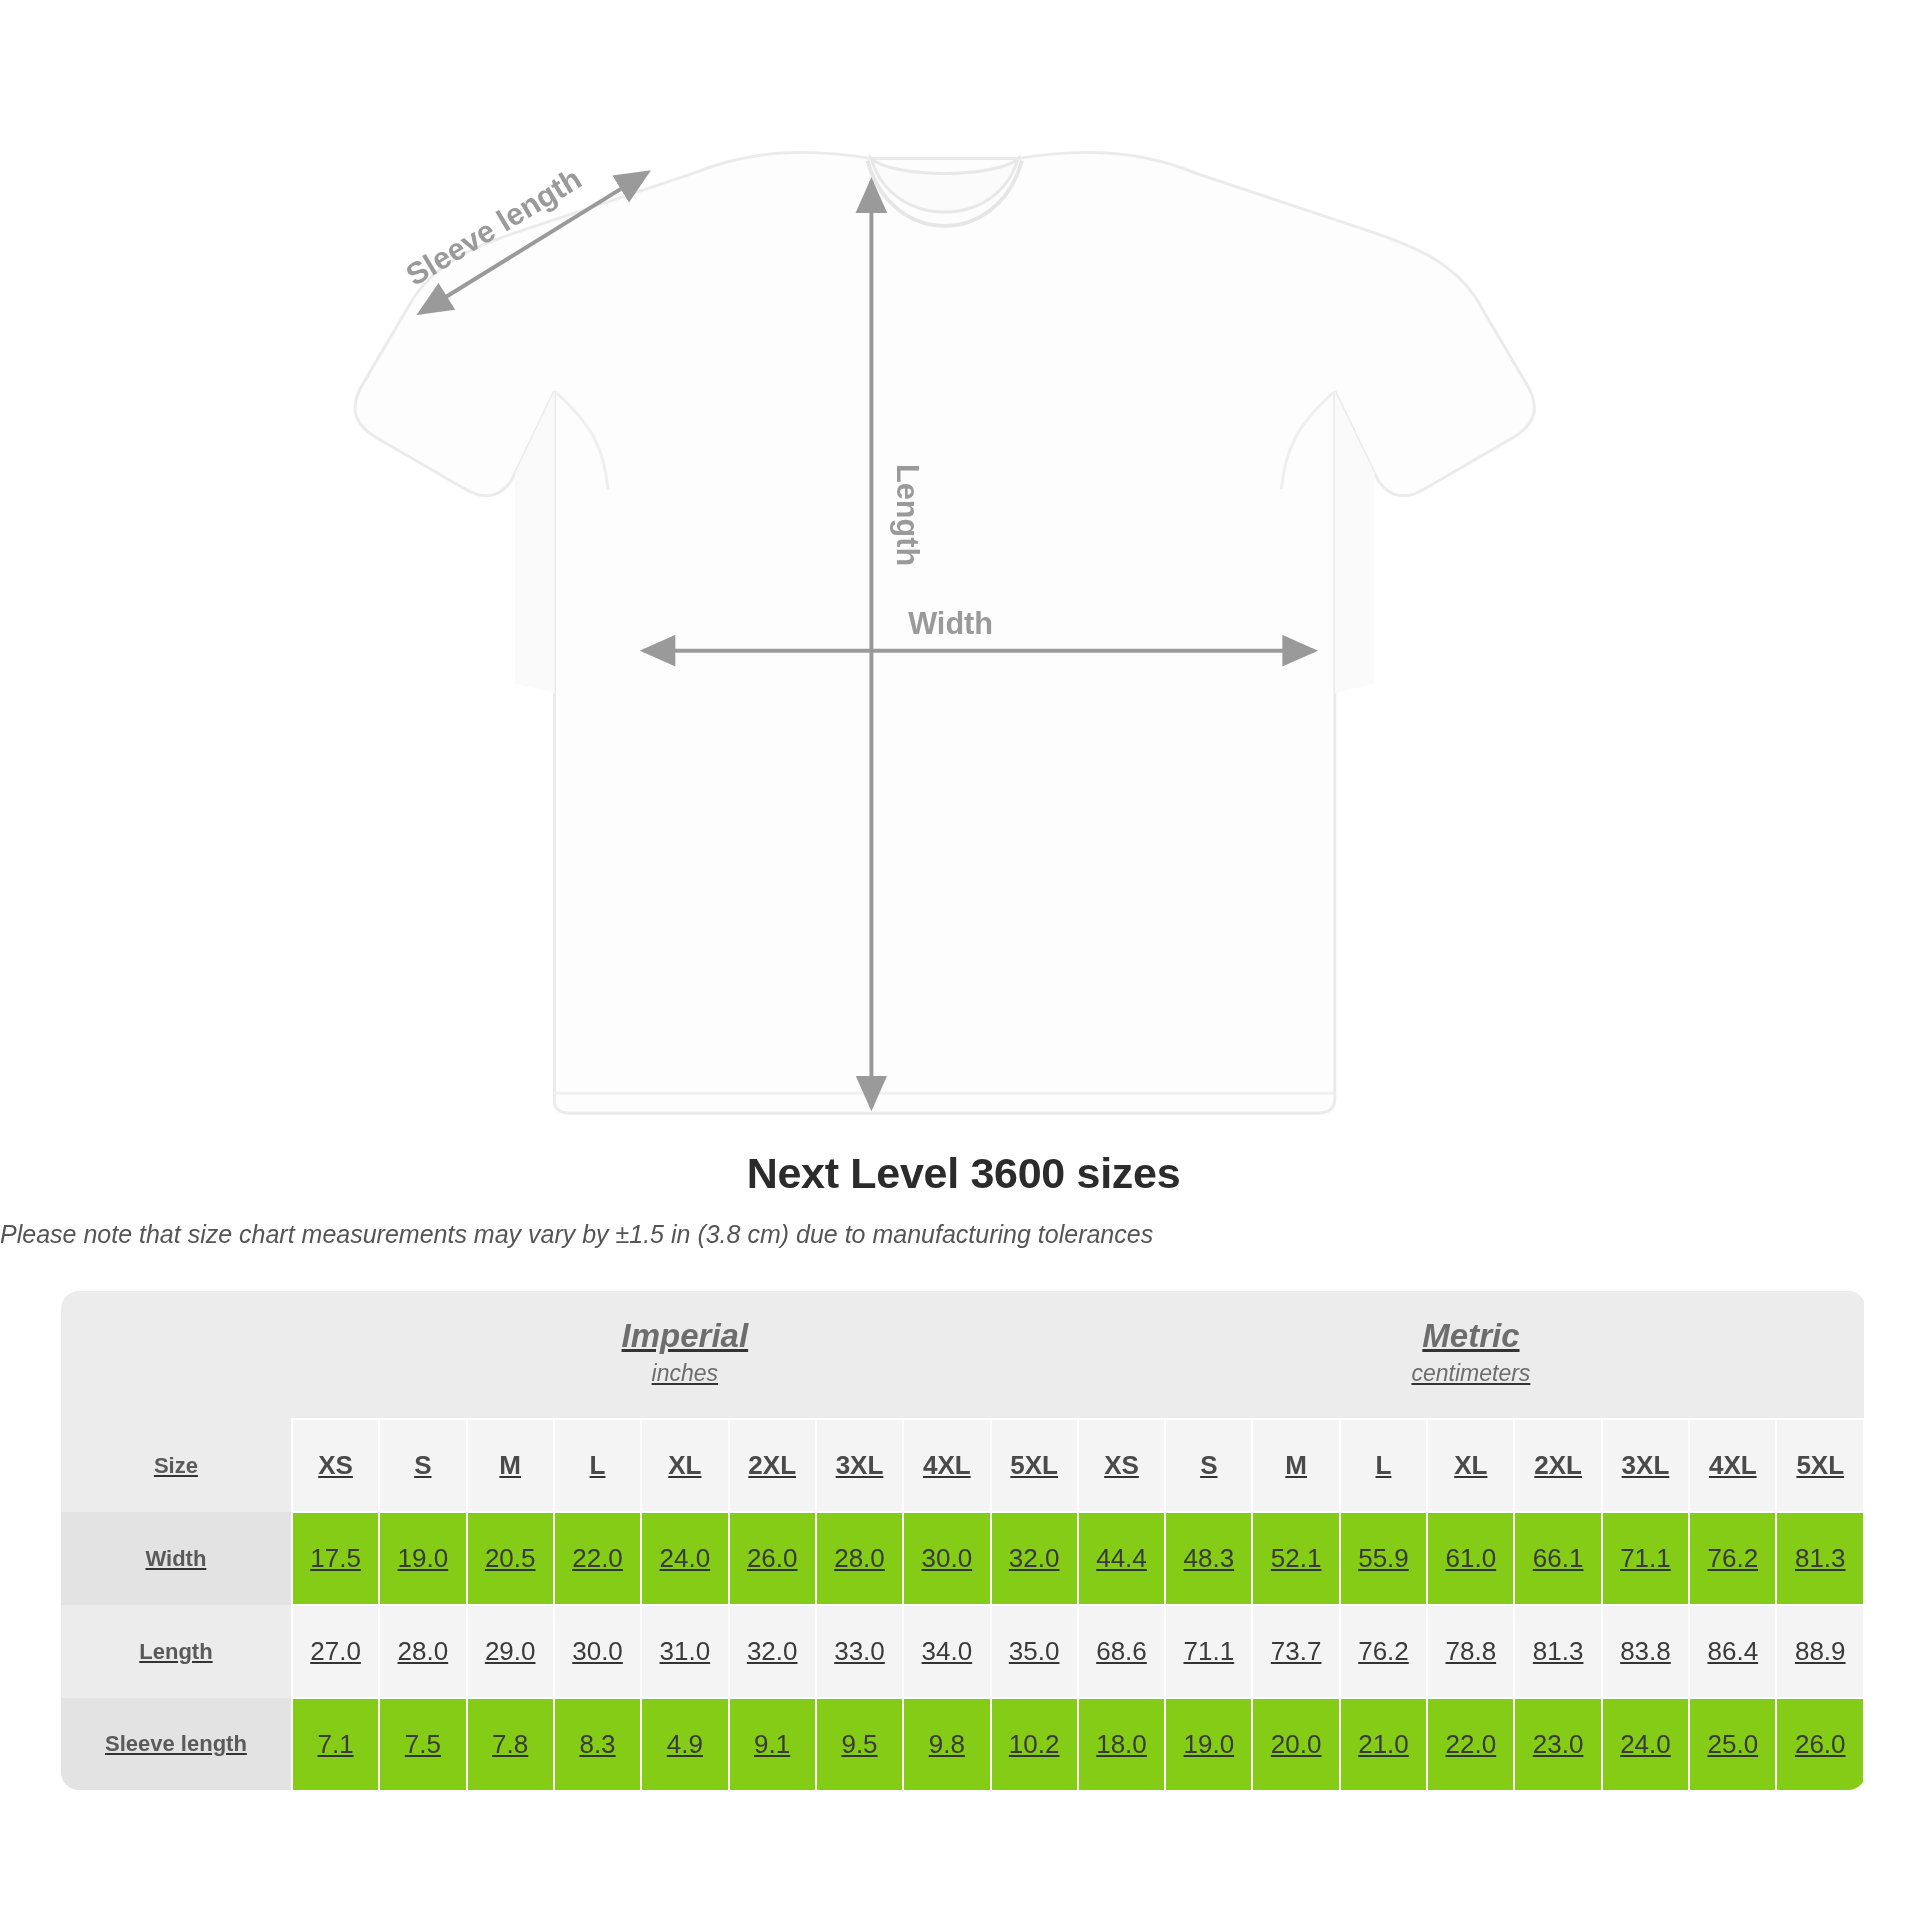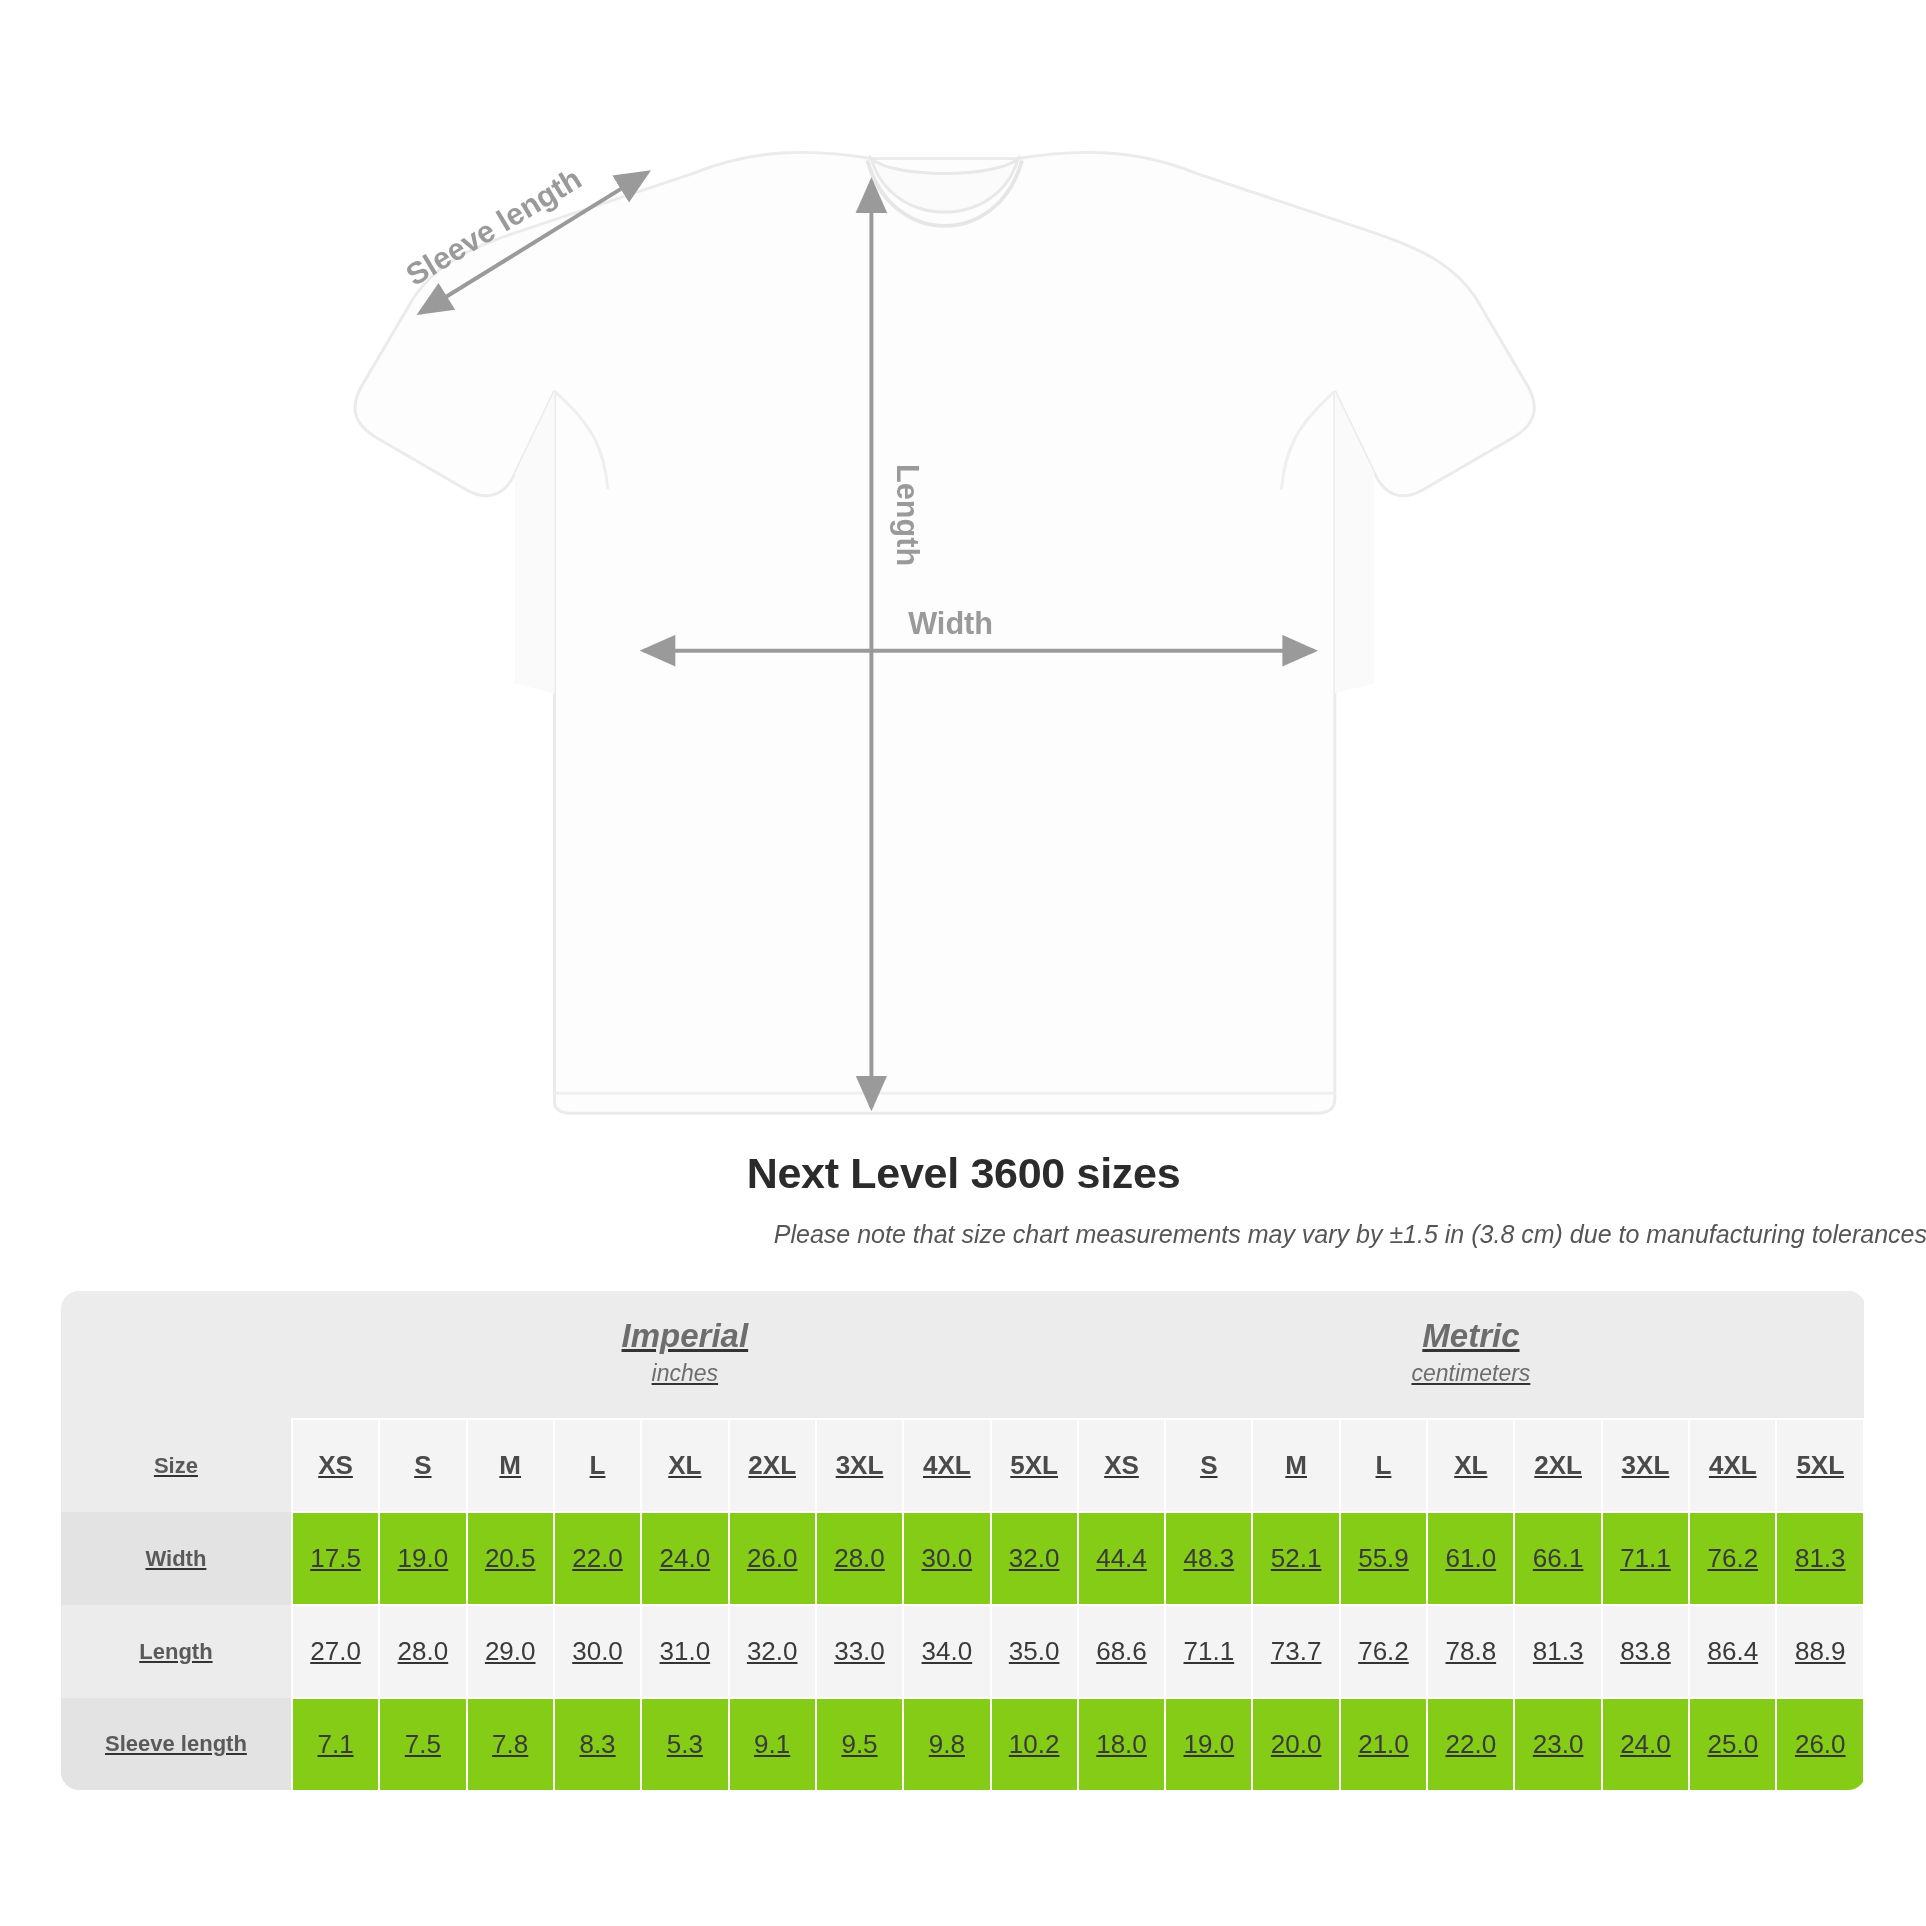--- a/index.html
+++ b/index.html
@@ -35,21 +35,21 @@
   
   .chart-title {
     text-align: center;
     font-size: 43px;
     font-weight: bold;
     color: #2b2b2b;
     margin: 10px 0 0 0;
     letter-spacing: -0.3px;
   }
   .chart-subtitle {
-    text-align: right;
+    text-align: left;
     font-size: 25px;
     font-style: italic;
     color: #555555;
     margin: 22px 0 0 0;
   }
 
   
   .table-wrap {
     margin: 42px 61px 0 61px;
     border-radius: 18px;
@@ -311,21 +311,21 @@
           <td class="data-cell">86.4</td>
           <td class="data-cell">88.9</td>
         </tr>
 
         <tr>
           <td class="row-label alt">Sleeve length</td>
           <td class="data-cell alt first-col-sep">7.1</td>
           <td class="data-cell alt">7.5</td>
           <td class="data-cell alt">7.8</td>
           <td class="data-cell alt">8.3</td>
-          <td class="data-cell alt">5.3</td>
+          <td class="data-cell alt">4.9</td>
           <td class="data-cell alt">9.1</td>
           <td class="data-cell alt">9.5</td>
           <td class="data-cell alt">9.8</td>
           <td class="data-cell alt">10.2</td>
           <td class="data-cell alt">18.0</td>
           <td class="data-cell alt">19.0</td>
           <td class="data-cell alt">20.0</td>
           <td class="data-cell alt">21.0</td>
           <td class="data-cell alt">22.0</td>
           <td class="data-cell alt">23.0</td>

